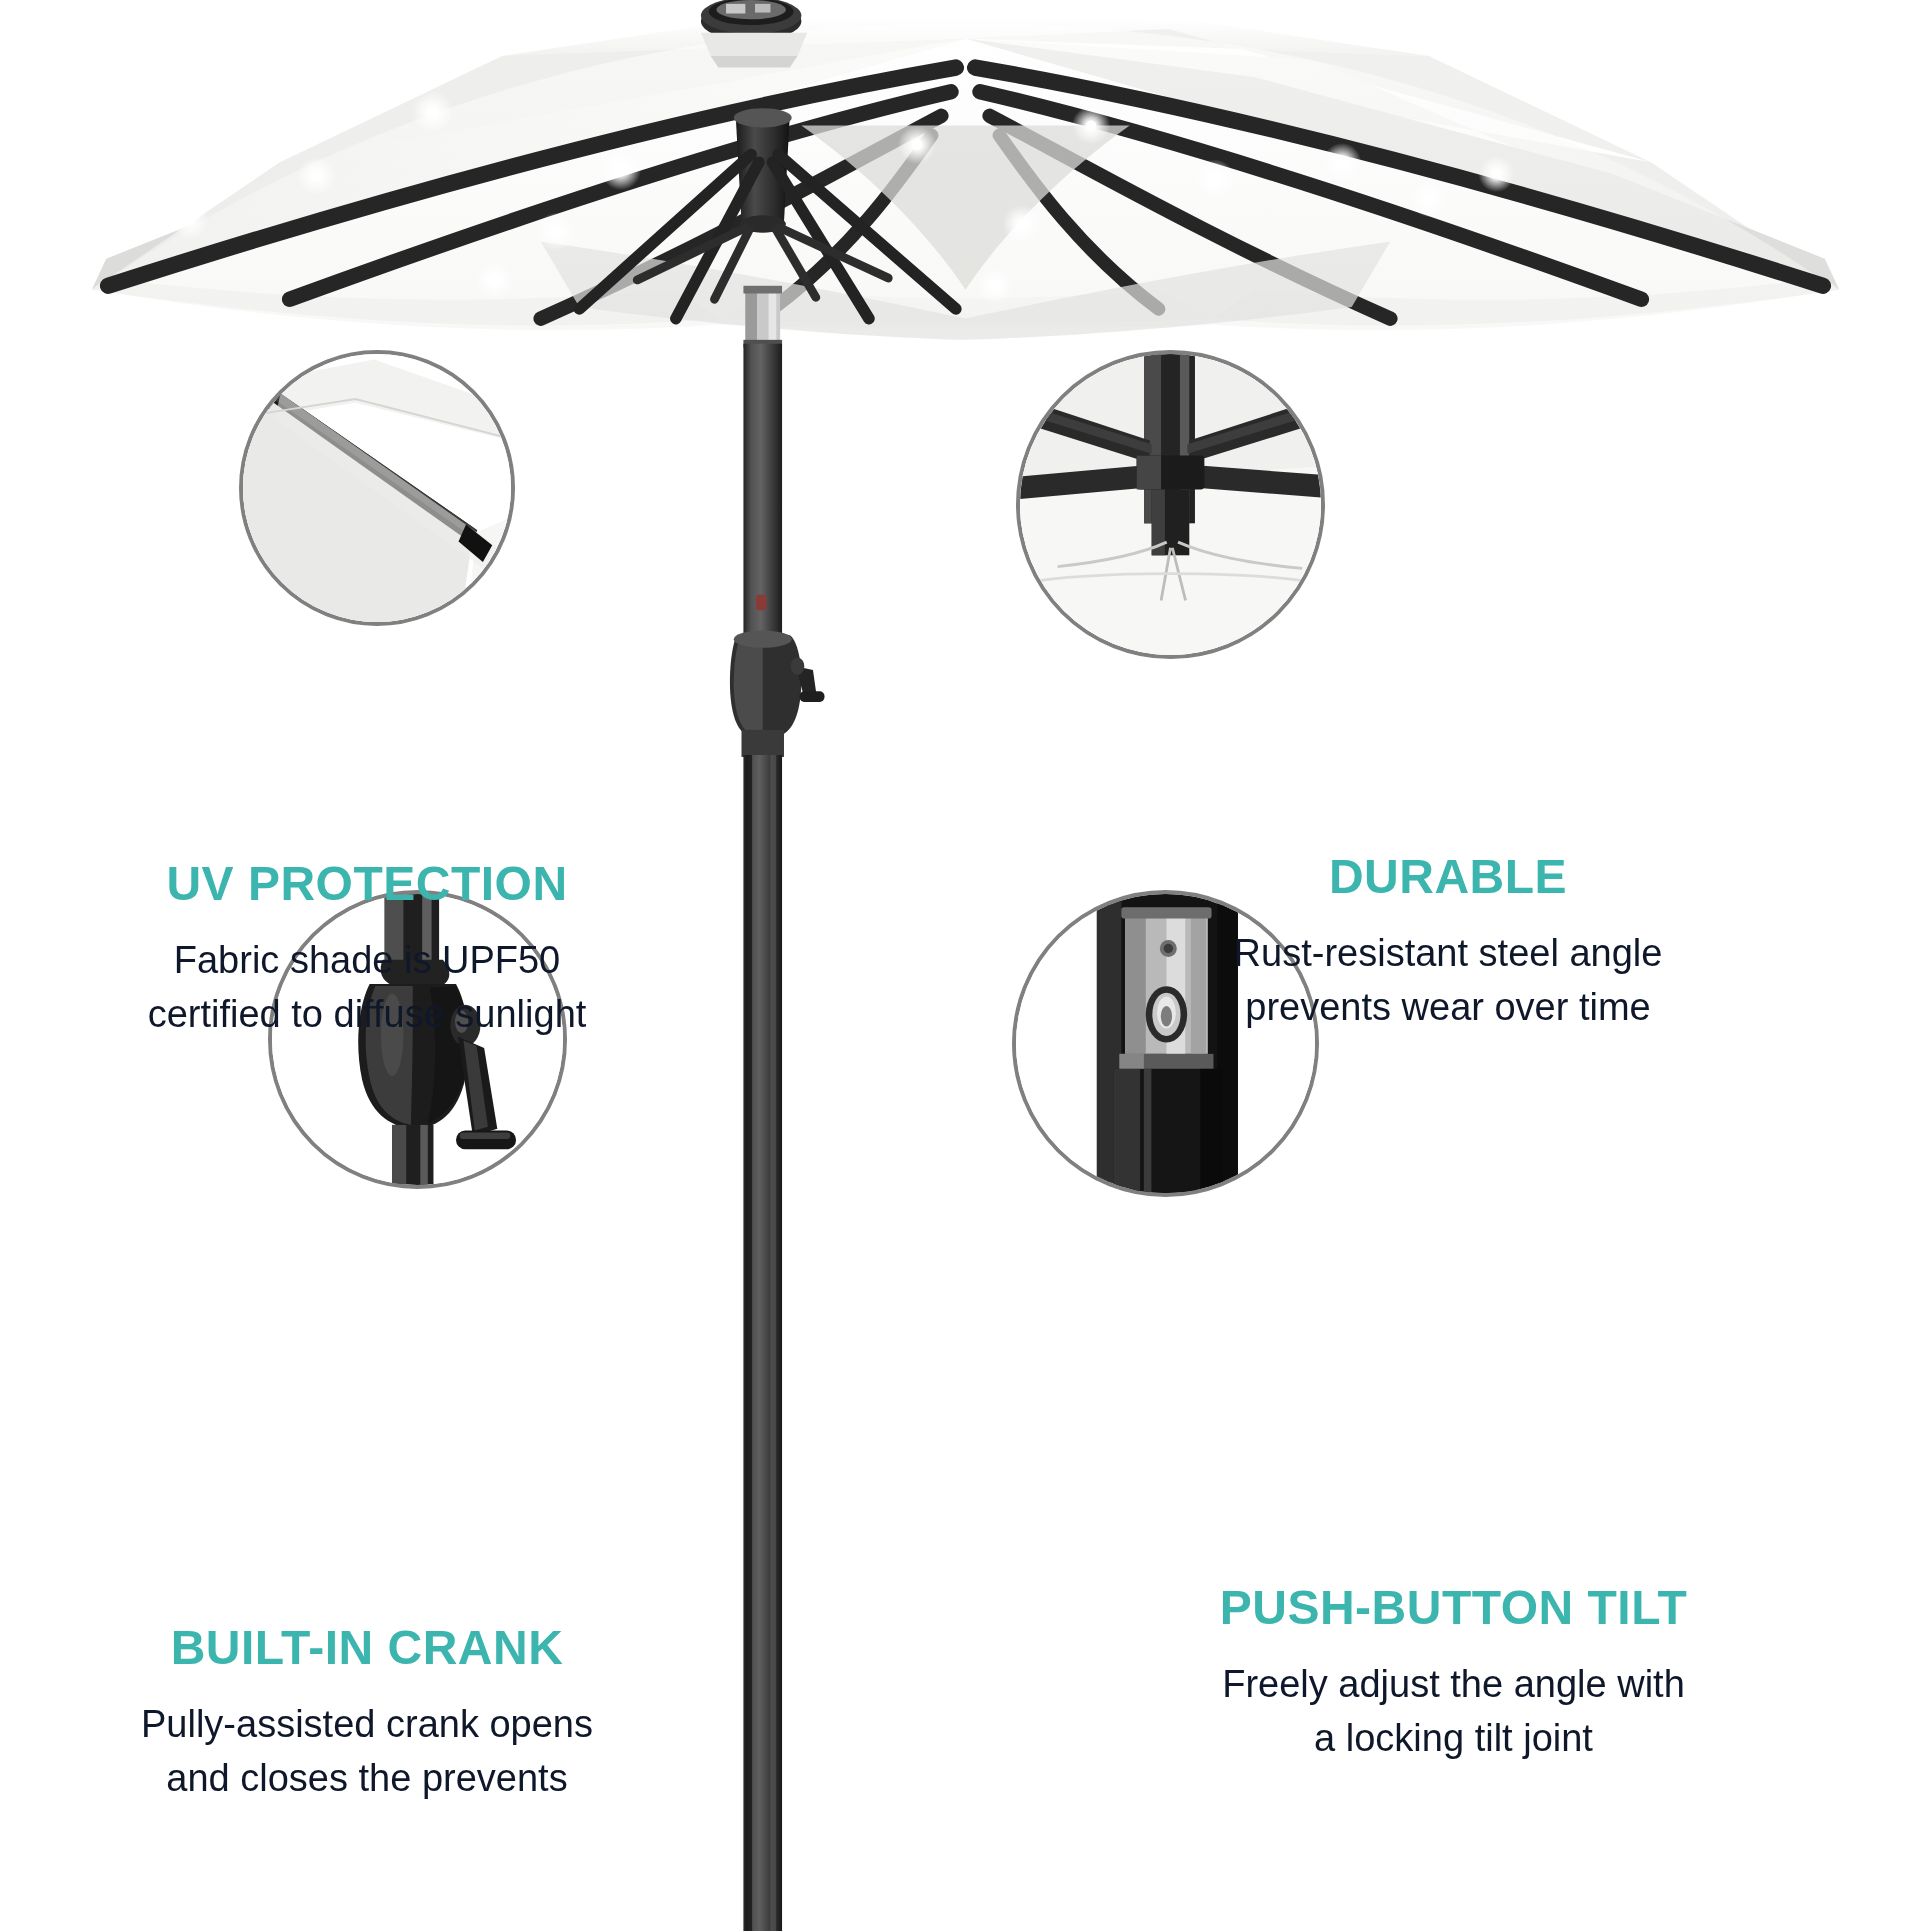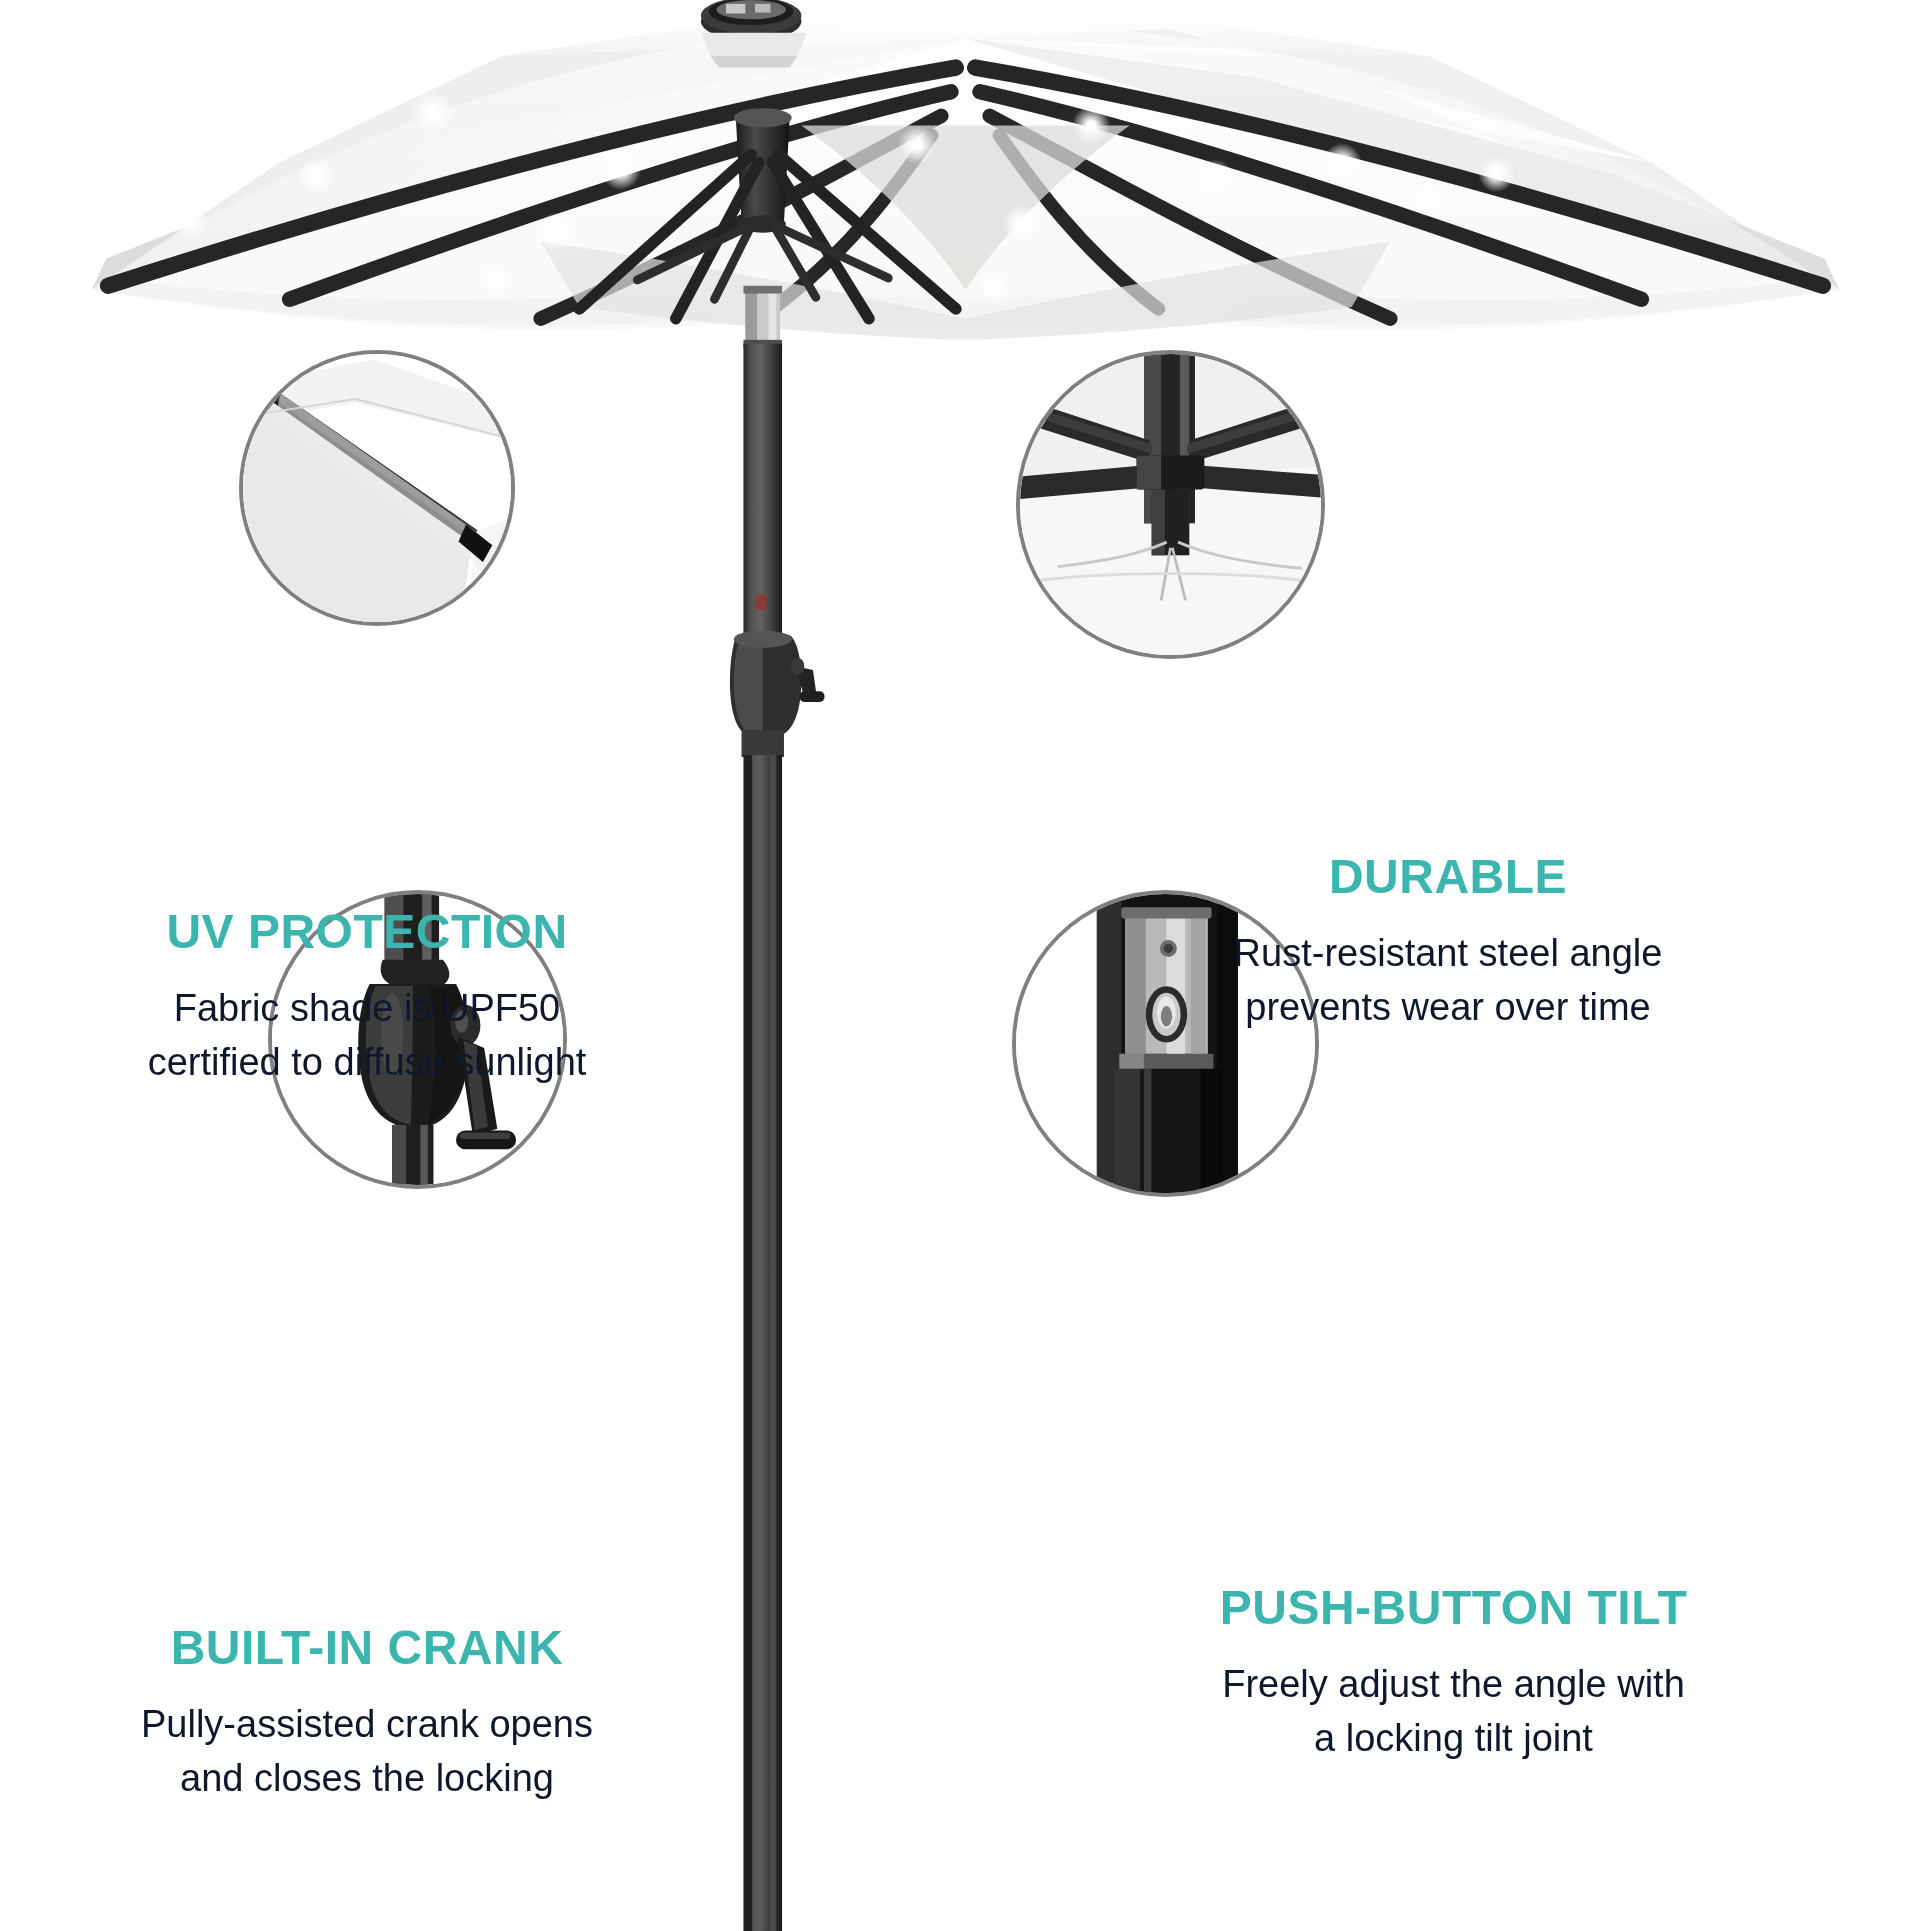--- a/index.html
+++ b/index.html
@@ -42,21 +42,21 @@
     margin-bottom: 25px;
     white-space: nowrap;
   }
   .feature p {
     color: #0f172a;
     font-size: 38px;
     font-weight: 300;
     line-height: 1.42;
   }
 
-  .feat-uv      { left: 29px;   top: 859px;  width: 676px; margin-top: 48px; }
+  .feat-uv      { left: 29px;   top: 859px;  width: 676px; }
   .feat-durable { left: 1110px; top: 852px;  width: 676px; }
   .feat-crank   { left: 29px;   top: 1583px; width: 676px; margin-top: 40px; }
   .feat-tilt    { left: 1106px; top: 1583px; width: 695px; }
 </style>
 </head>
 <body>
 
 <div class="stage">
 
   <div class="umbrella">
@@ -414,21 +414,21 @@
     <p>
       <span>Rust-resistant steel angle</span><br>
       <span>prevents wear over time</span>
     </p>
   </div>
 
   <div class="feature feat-crank">
     <h2>BUILT-IN CRANK</h2>
     <p>
       <span>Pully-assisted crank opens</span><br>
-      <span>and closes the locking</span>
+      <span>and closes the prevents</span>
     </p>
   </div>
 
   <div class="feature feat-tilt">
     <h2>PUSH-BUTTON TILT</h2>
     <p>
       <span>Freely adjust the angle with</span><br>
       <span>a locking tilt joint</span>
     </p>
   </div>

